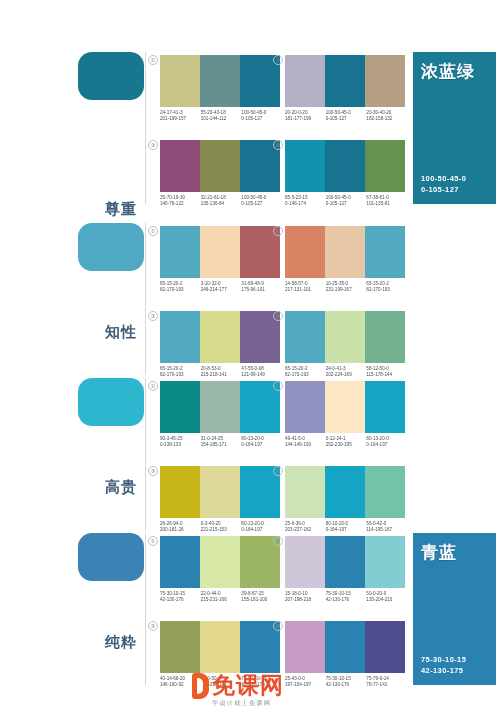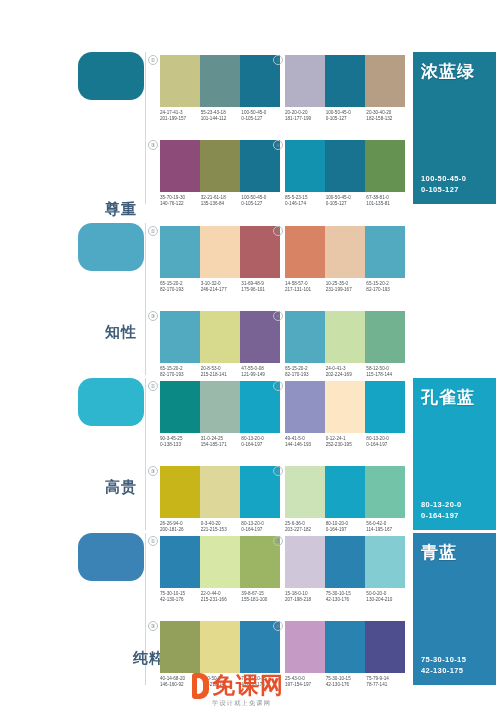--- a/index.html
+++ b/index.html
@@ -283,33 +283,26 @@
         <div class="sw" style="background:#16a4c5"></div>
         <div class="sw" style="background:#72c3a7"></div>
       </div>
       <div class="codes">
         <div class="cc"><span>25-6-36-0</span><br><span>203-227-182</span></div>
         <div class="cc"><span>80-10-20-0</span><br><span>0-164-197</span></div>
         <div class="cc"><span>56-0-42-0</span><br><span>114-195-167</span></div>
       </div>
     </div>
 
-    <div class="panel" style="top:8px;height:152px;background:#17a4c5;">
-      <div class="pname">孔雀蓝</div>
-      <div class="pcode">
-        <span>80-13-20-0</span><br>
-        <span>0-164-197</span>
-      </div>
-    </div>
   </div>
 
   <div class="row" style="top:525px;height:168px;">
     <div class="chip" style="top:8px;background:#3a83b4;"></div>
     <div class="vrule" style="top:8px;height:152px;"></div>
-    <div class="rowlabel" style="top:124px;margin-left:28px;">纯粋</div>
+    <div class="rowlabel" style="top:108px;">纯粋</div>
 
     <div class="group" style="left:160px;top:11px;">
       <div class="gnum"><span class="circ">①</span></div>
       <div class="swatches">
         <div class="sw" style="background:#2a82b0"></div>
         <div class="sw" style="background:#d7e7a6"></div>
         <div class="sw" style="background:#9bb564"></div>
       </div>
       <div class="codes">
         <div class="cc"><span>75-30-10-15</span><br><span>42-130-176</span></div>

